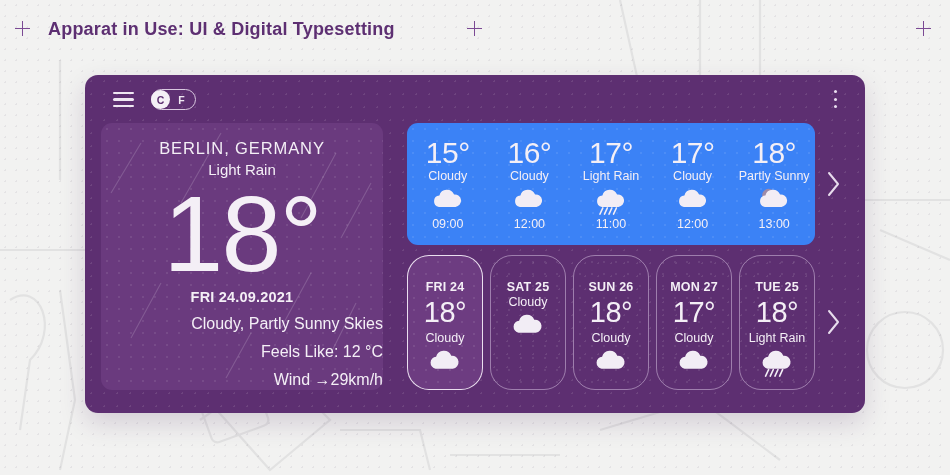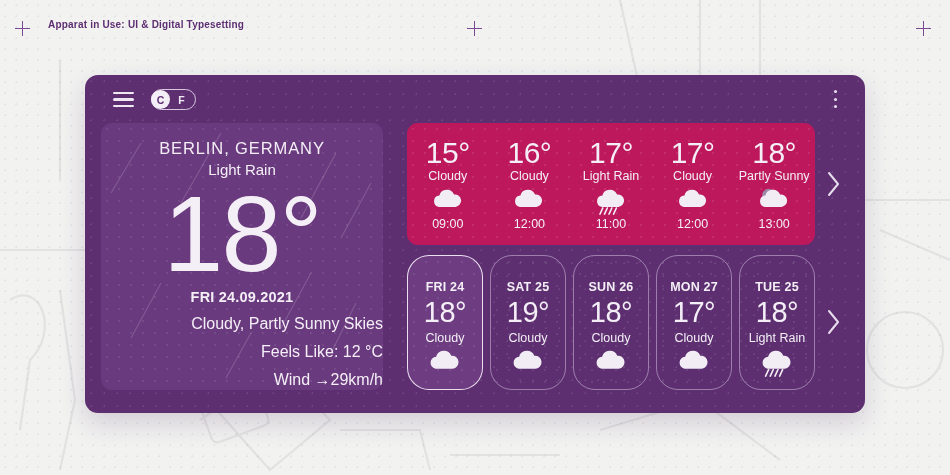--- a/index.html
+++ b/index.html
@@ -51,21 +51,21 @@
 
   .cross.c1 { left: 15px;  top: 21px; }
   .cross.c2 { left: 467px; top: 21px; }
   .cross.c3 { left: 916px; top: 21px; }
 
   
   #page-title {
     position: absolute;
     left: 48px;
     top: 19px;
-    font-size: 10px;
+    font-size: 18px;
     font-weight: 700;
     letter-spacing: .2px;
     color: #5d2f72;
     white-space: nowrap;
   }
 
   
   #app-window {
     position: absolute;
     left: 85px;
@@ -220,21 +220,21 @@
     text-align: right;
   }
 
   
   #hourly-panel {
     position: absolute;
     left: 322px;
     top: 48px;
     width: 408px;
     height: 122px;
-    background: #be185d;
+    background: #3b82f6;
     border-radius: 11px;
     display: flex;
     align-items: center;
     overflow: hidden;
   }
   #hourly-panel-texture {
     position: absolute;
     inset: 0;
     background-image: radial-gradient(rgba(255,255,255,.085) 1px, transparent 1px);
     background-size: 12px 12px;
@@ -496,21 +496,20 @@
         <div class="day-cond">Cloudy</div>
         <div class="day-icon">
           <svg width="42" height="30" viewBox="0 0 44 32">
             <path d="M12 22 a6.4 6.4 0 0 1 .5 -12.7 a8.6 8.6 0 0 1 16.2 -1.1 a6.9 6.9 0 0 1 1.6 13.8 Z" fill="#f2edf5"></path>
           </svg>
         </div>
       </div>
       <div class="day-card">
         <div class="day-card-texture"></div>
         <div class="day-label">SAT 25</div>
-        <div class="day-temp">19°</div>
         <div class="day-cond">Cloudy</div>
         <div class="day-icon">
           <svg width="42" height="30" viewBox="0 0 44 32">
             <path d="M12 22 a6.4 6.4 0 0 1 .5 -12.7 a8.6 8.6 0 0 1 16.2 -1.1 a6.9 6.9 0 0 1 1.6 13.8 Z" fill="#f2edf5"></path>
           </svg>
         </div>
       </div>
       <div class="day-card">
         <div class="day-card-texture"></div>
         <div class="day-label">SUN 26</div>

